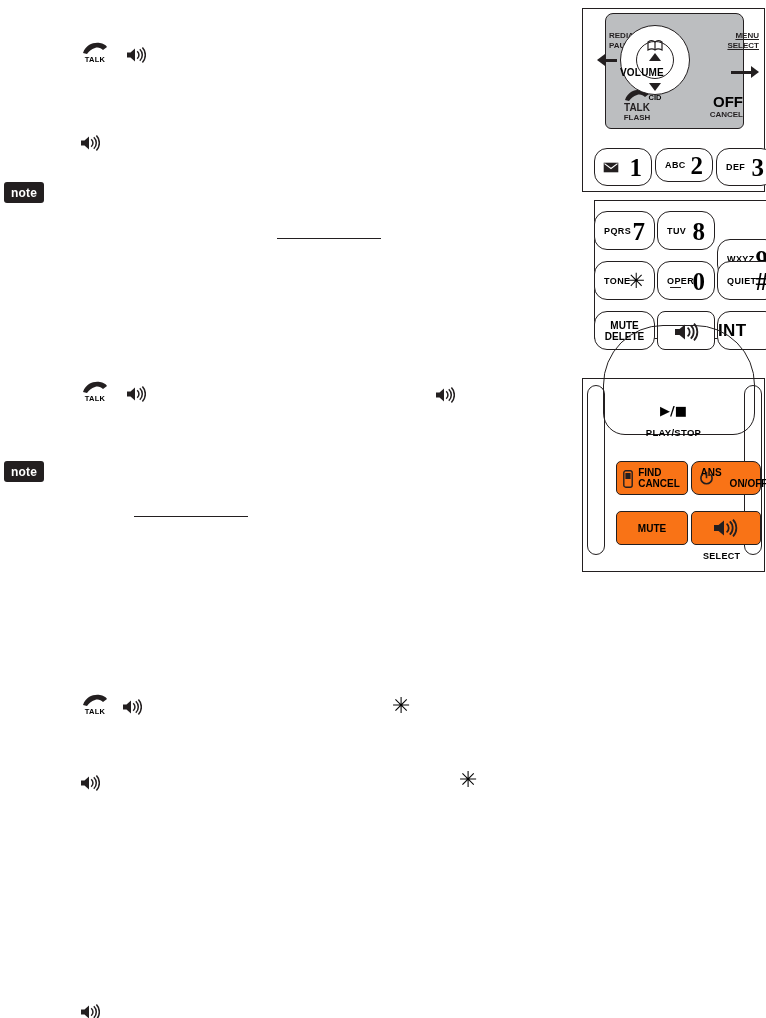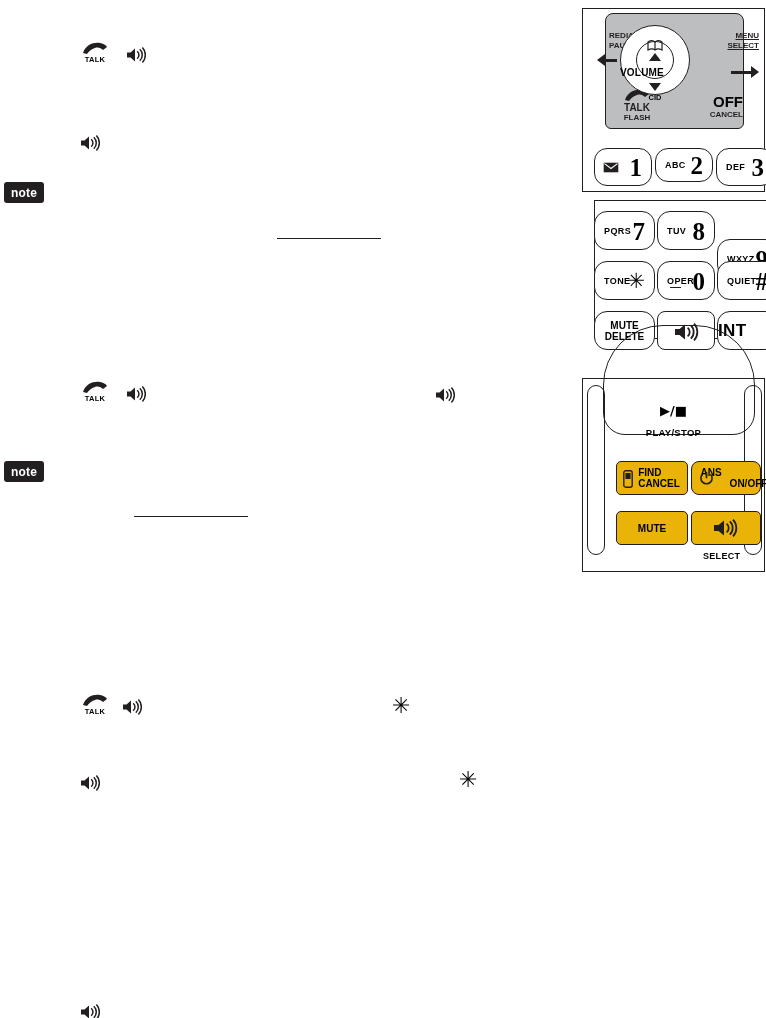--- a/index.html
+++ b/index.html
@@ -209,21 +209,21 @@
 
   
   #figure-base { left: 582px; top: 378px; width: 183px; height: 194px; }
   #figure-base .curve {
     position: absolute;
     border: 1.6px solid #231f20;
     box-sizing: border-box;
   }
   .base-key {
     position: absolute;
-    background: #eab308;
+    background: #f97316;
     border: 1.8px solid #231f20;
     border-radius: 5px;
     box-sizing: border-box;
     display: flex;
     align-items: center;
     justify-content: center;
   }
   .base-key .kt {
     font-size: 10px;
     font-weight: bold;

